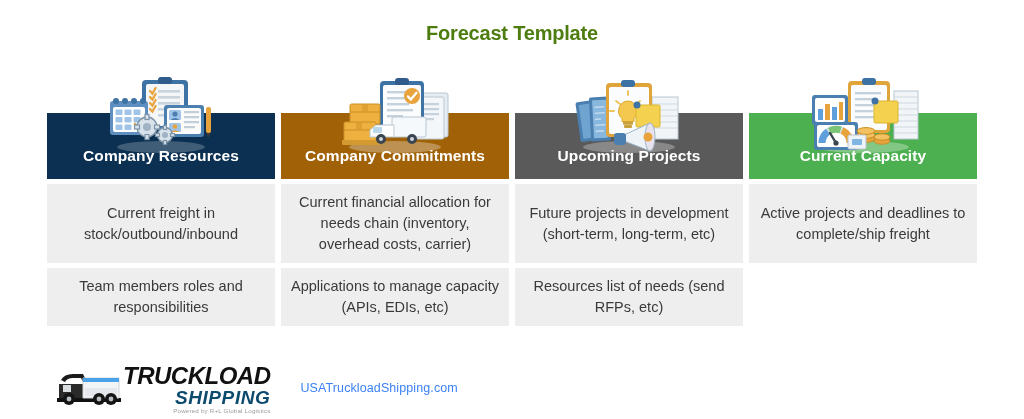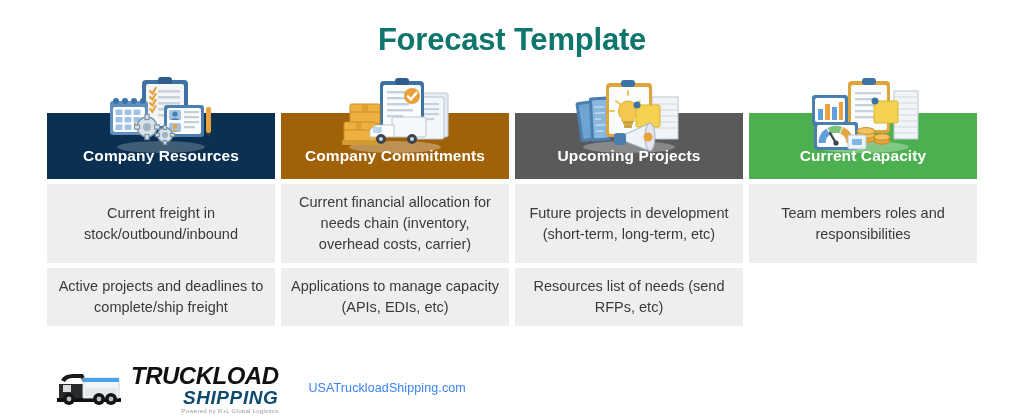--- a/index.html
+++ b/index.html
@@ -22,24 +22,24 @@
     background: #ffffff;
   }
 
   
   .title {
     position: absolute;
     left: 0;
     top: 22px;
     width: 1024px;
     text-align: center;
-    font-size: 31px;
+    font-size: 20px;
     font-weight: bold;
     letter-spacing: -0.2px;
-    color: #0f766e;
+    color: #4d7c0f;
   }
 
   
   .table {
     position: absolute;
     left: 47px;
     top: 113px;
     width: 930px;
     display: grid;
     grid-template-columns: repeat(4, 1fr);
@@ -106,21 +106,21 @@
     display: flex;
     align-items: center;
   }
   .logo-wrap {
     display: flex;
     align-items: center;
     height: 48px;
   }
   .logo-truck { width: 68px; height: 40px; display: block; }
   .logo-text {
-    margin-left: 8px;
+    margin-left: 0;
     line-height: 1;
     position: relative;
     top: 1px;
   }
   .logo-truckload {
     font-size: 24px;
     font-weight: bold;
     letter-spacing: -0.5px;
     color: #111111;
     font-style: italic;
@@ -399,22 +399,22 @@
           <rect x="48" y="62" width="10" height="6" rx="1" fill="#7fb6e4"></rect>
         </svg>
       </span>
       <span class="hdr-label">Current Capacity</span>
     </div>
 
     <div class="cell row1-cell">Current freight in stock/outbound/inbound</div>
     <div class="cell row1-cell">Current financial allocation for needs chain (inventory, overhead costs, carrier)</div>
     <div class="cell row1-cell">Future projects in development (short-term, long-term, etc)</div>
 
+    <div class="cell row2-cell">Active projects and deadlines to complete/ship freight</div>
     <div class="cell row2-cell">Team members roles and responsibilities</div>
-    <div class="cell row2-cell">Active projects and deadlines to complete/ship freight</div>
     <div class="cell row2-cell">Applications to manage capacity (APIs, EDIs, etc)</div>
     <div class="cell row2-cell">Resources list of needs (send RFPs, etc)</div>
 
   </div>
 
   <div class="footer">
     <div class="logo-wrap">
       <span>
         <svg class="logo-truck" viewBox="0 0 68 40" xmlns="http://www.w3.org/2000/svg">
           <path d="M2 30 h64 v4 H2z" fill="#111111"></path>

